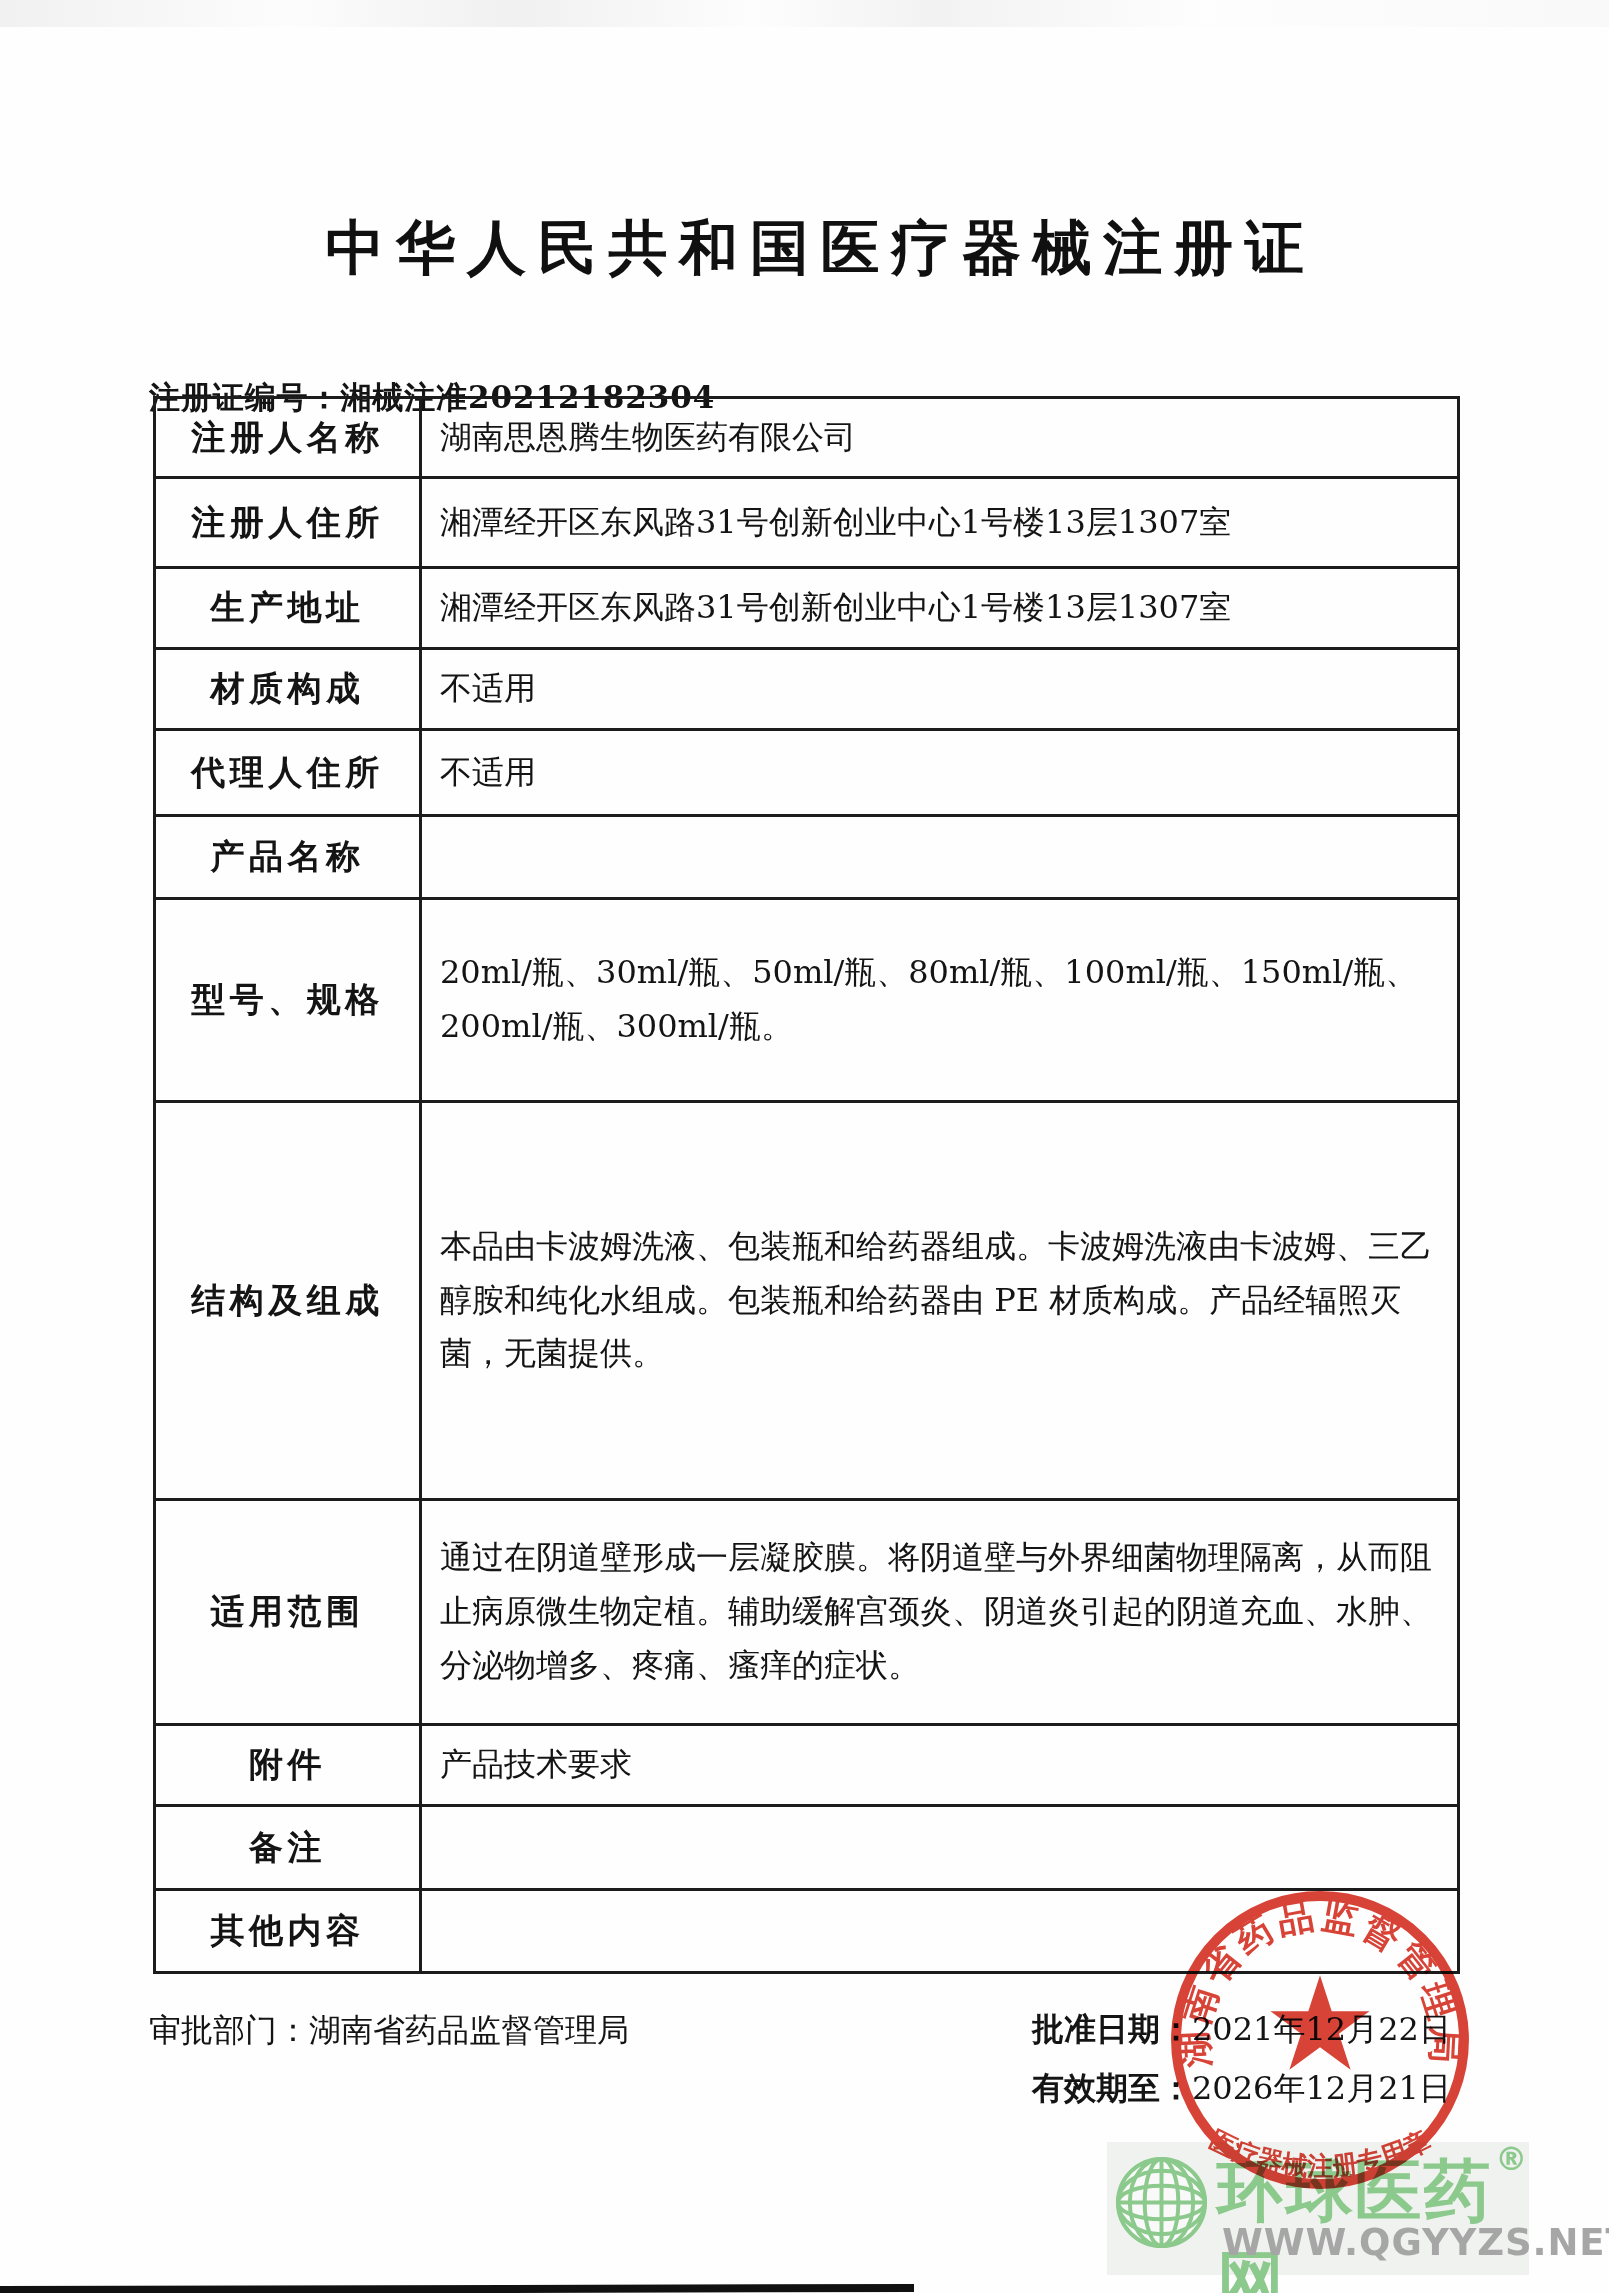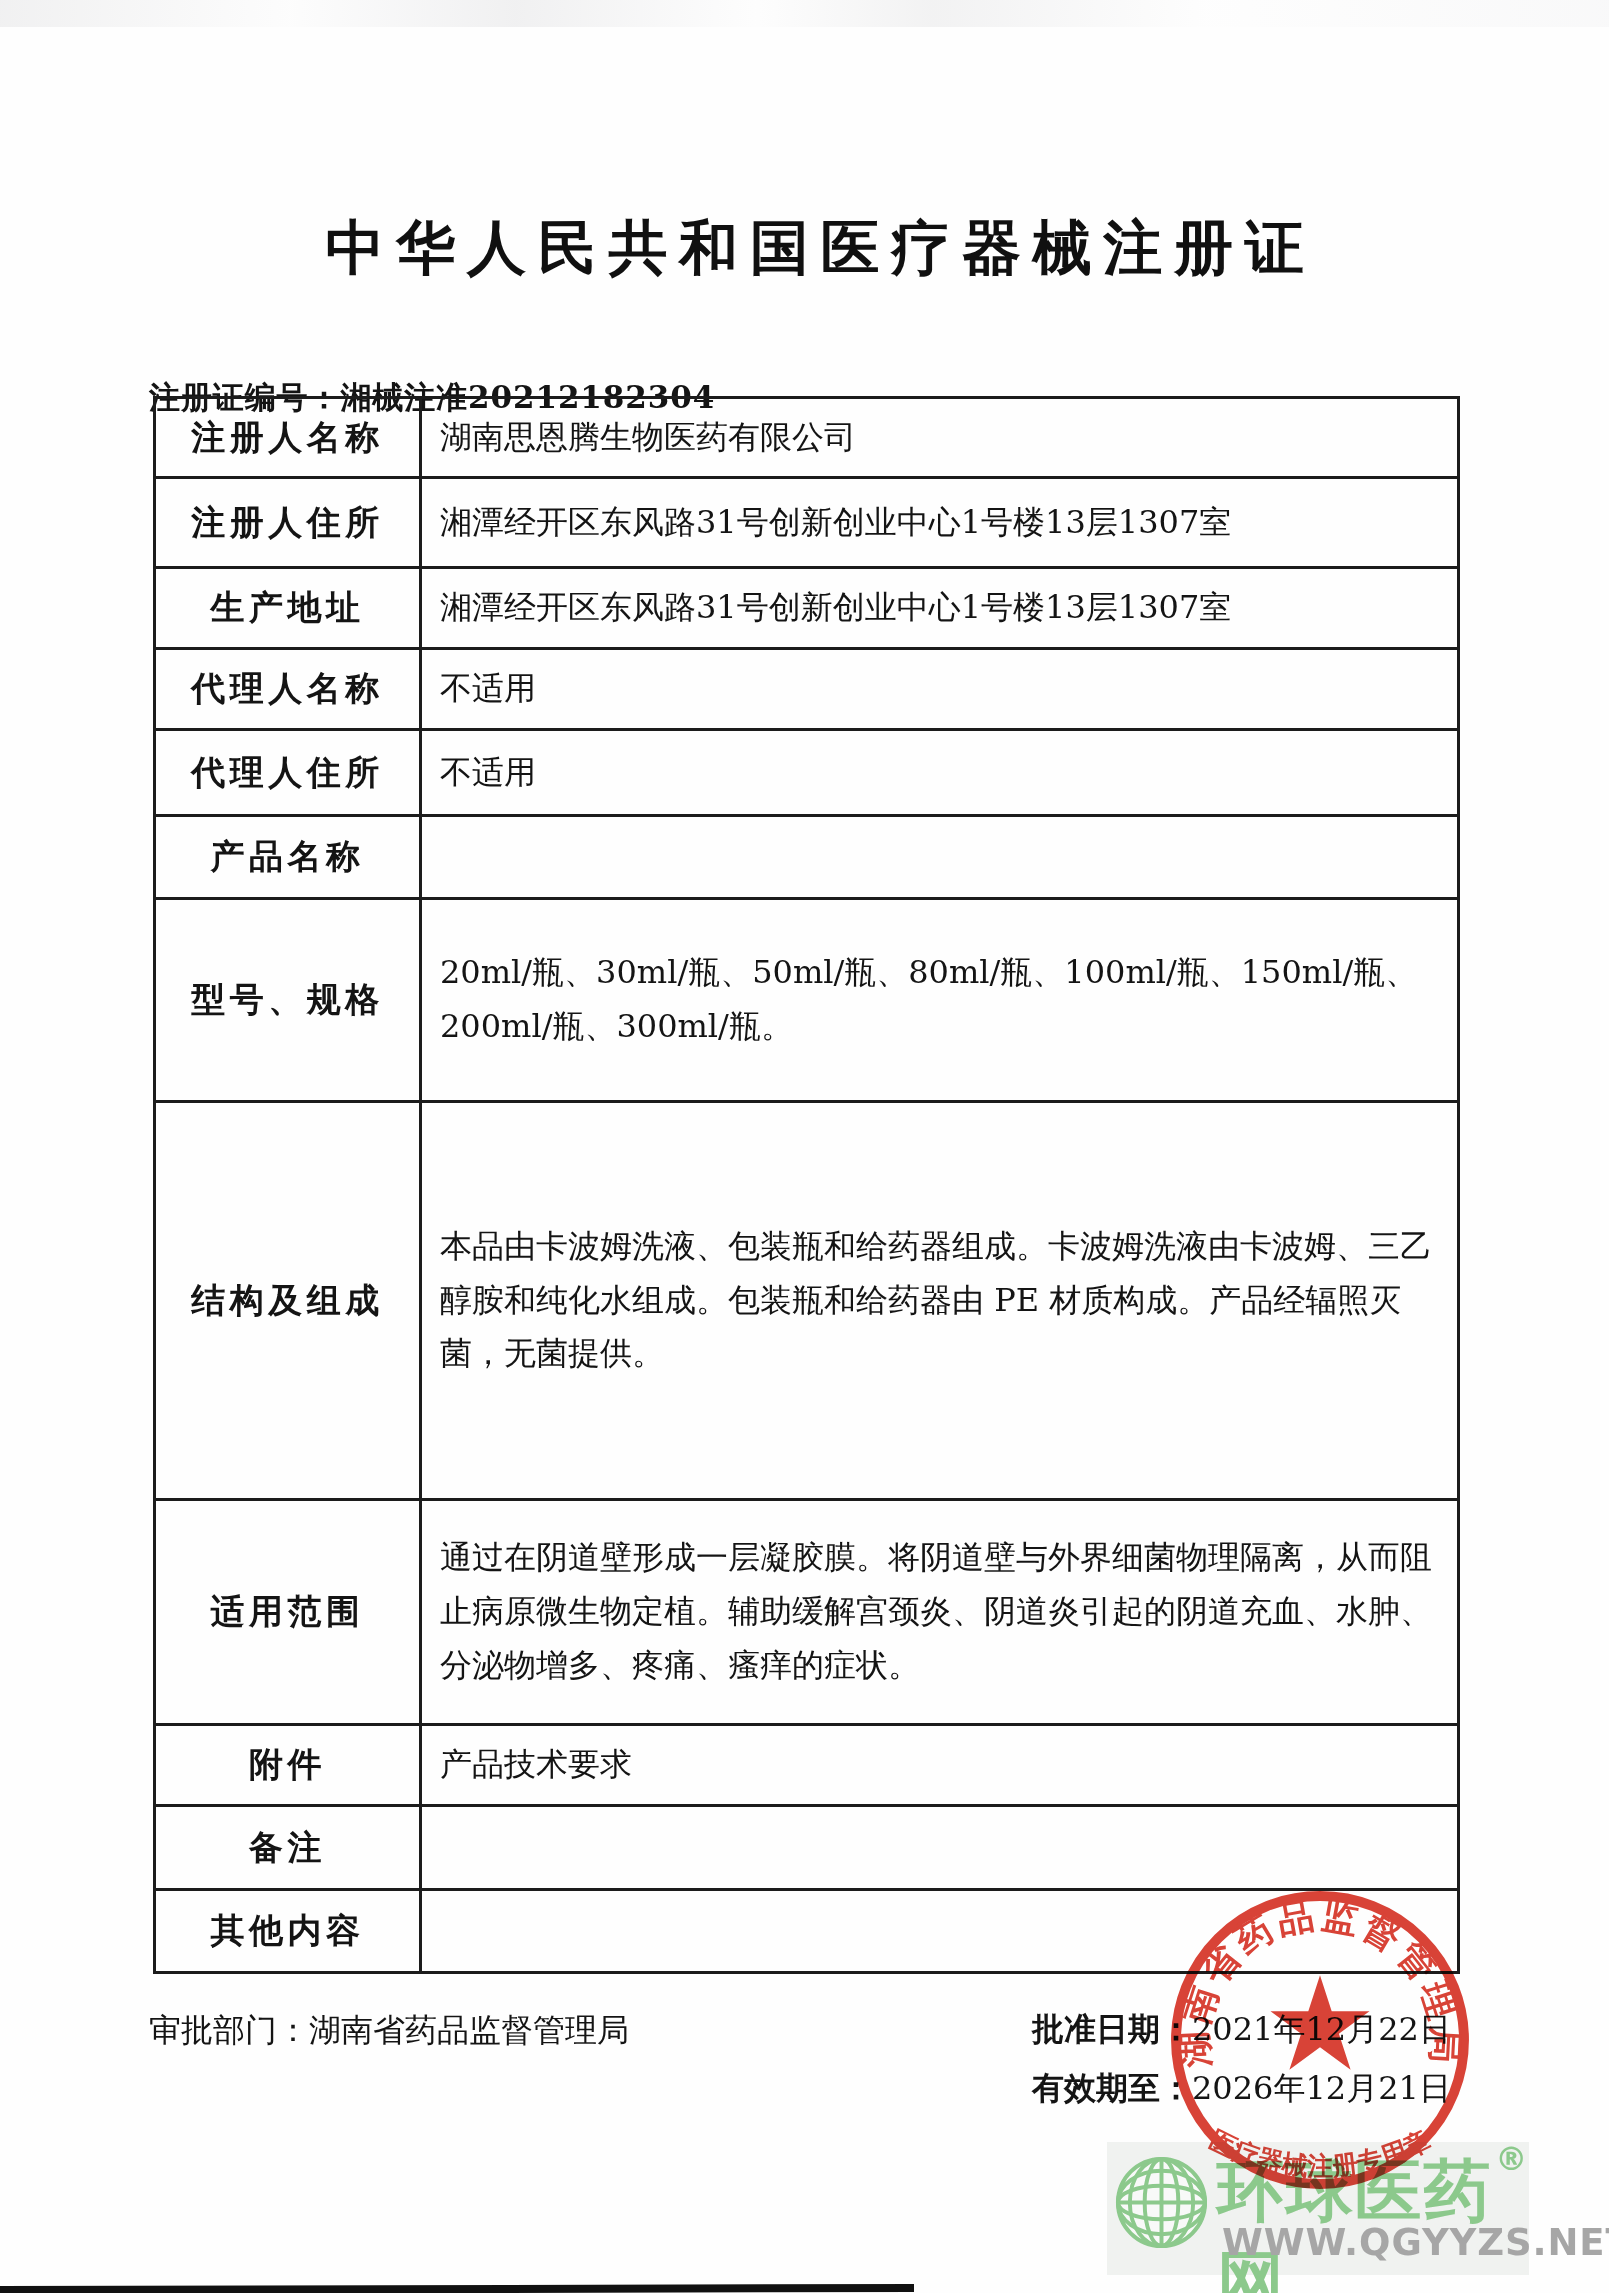--- a/index.html
+++ b/index.html
@@ -99,21 +99,21 @@
     </div>
     <div class="t-row" style="min-height:90px">
       <div class="cell-label">注册人住所</div>
       <div class="cell-value">湘潭经开区东风路31号创新创业中心1号楼13层1307室</div>
     </div>
     <div class="t-row" style="min-height:81px">
       <div class="cell-label">生产地址</div>
       <div class="cell-value">湘潭经开区东风路31号创新创业中心1号楼13层1307室</div>
     </div>
     <div class="t-row" style="min-height:81px">
-      <div class="cell-label">代理人名称</div>
+      <div class="cell-label">材质构成</div>
       <div class="cell-value">不适用</div>
     </div>
     <div class="t-row" style="min-height:86px">
       <div class="cell-label">代理人住所</div>
       <div class="cell-value">不适用</div>
     </div>
     <div class="t-row" style="min-height:83px">
       <div class="cell-label">产品名称</div>
     </div>
     <div class="t-row" style="min-height:203px">

